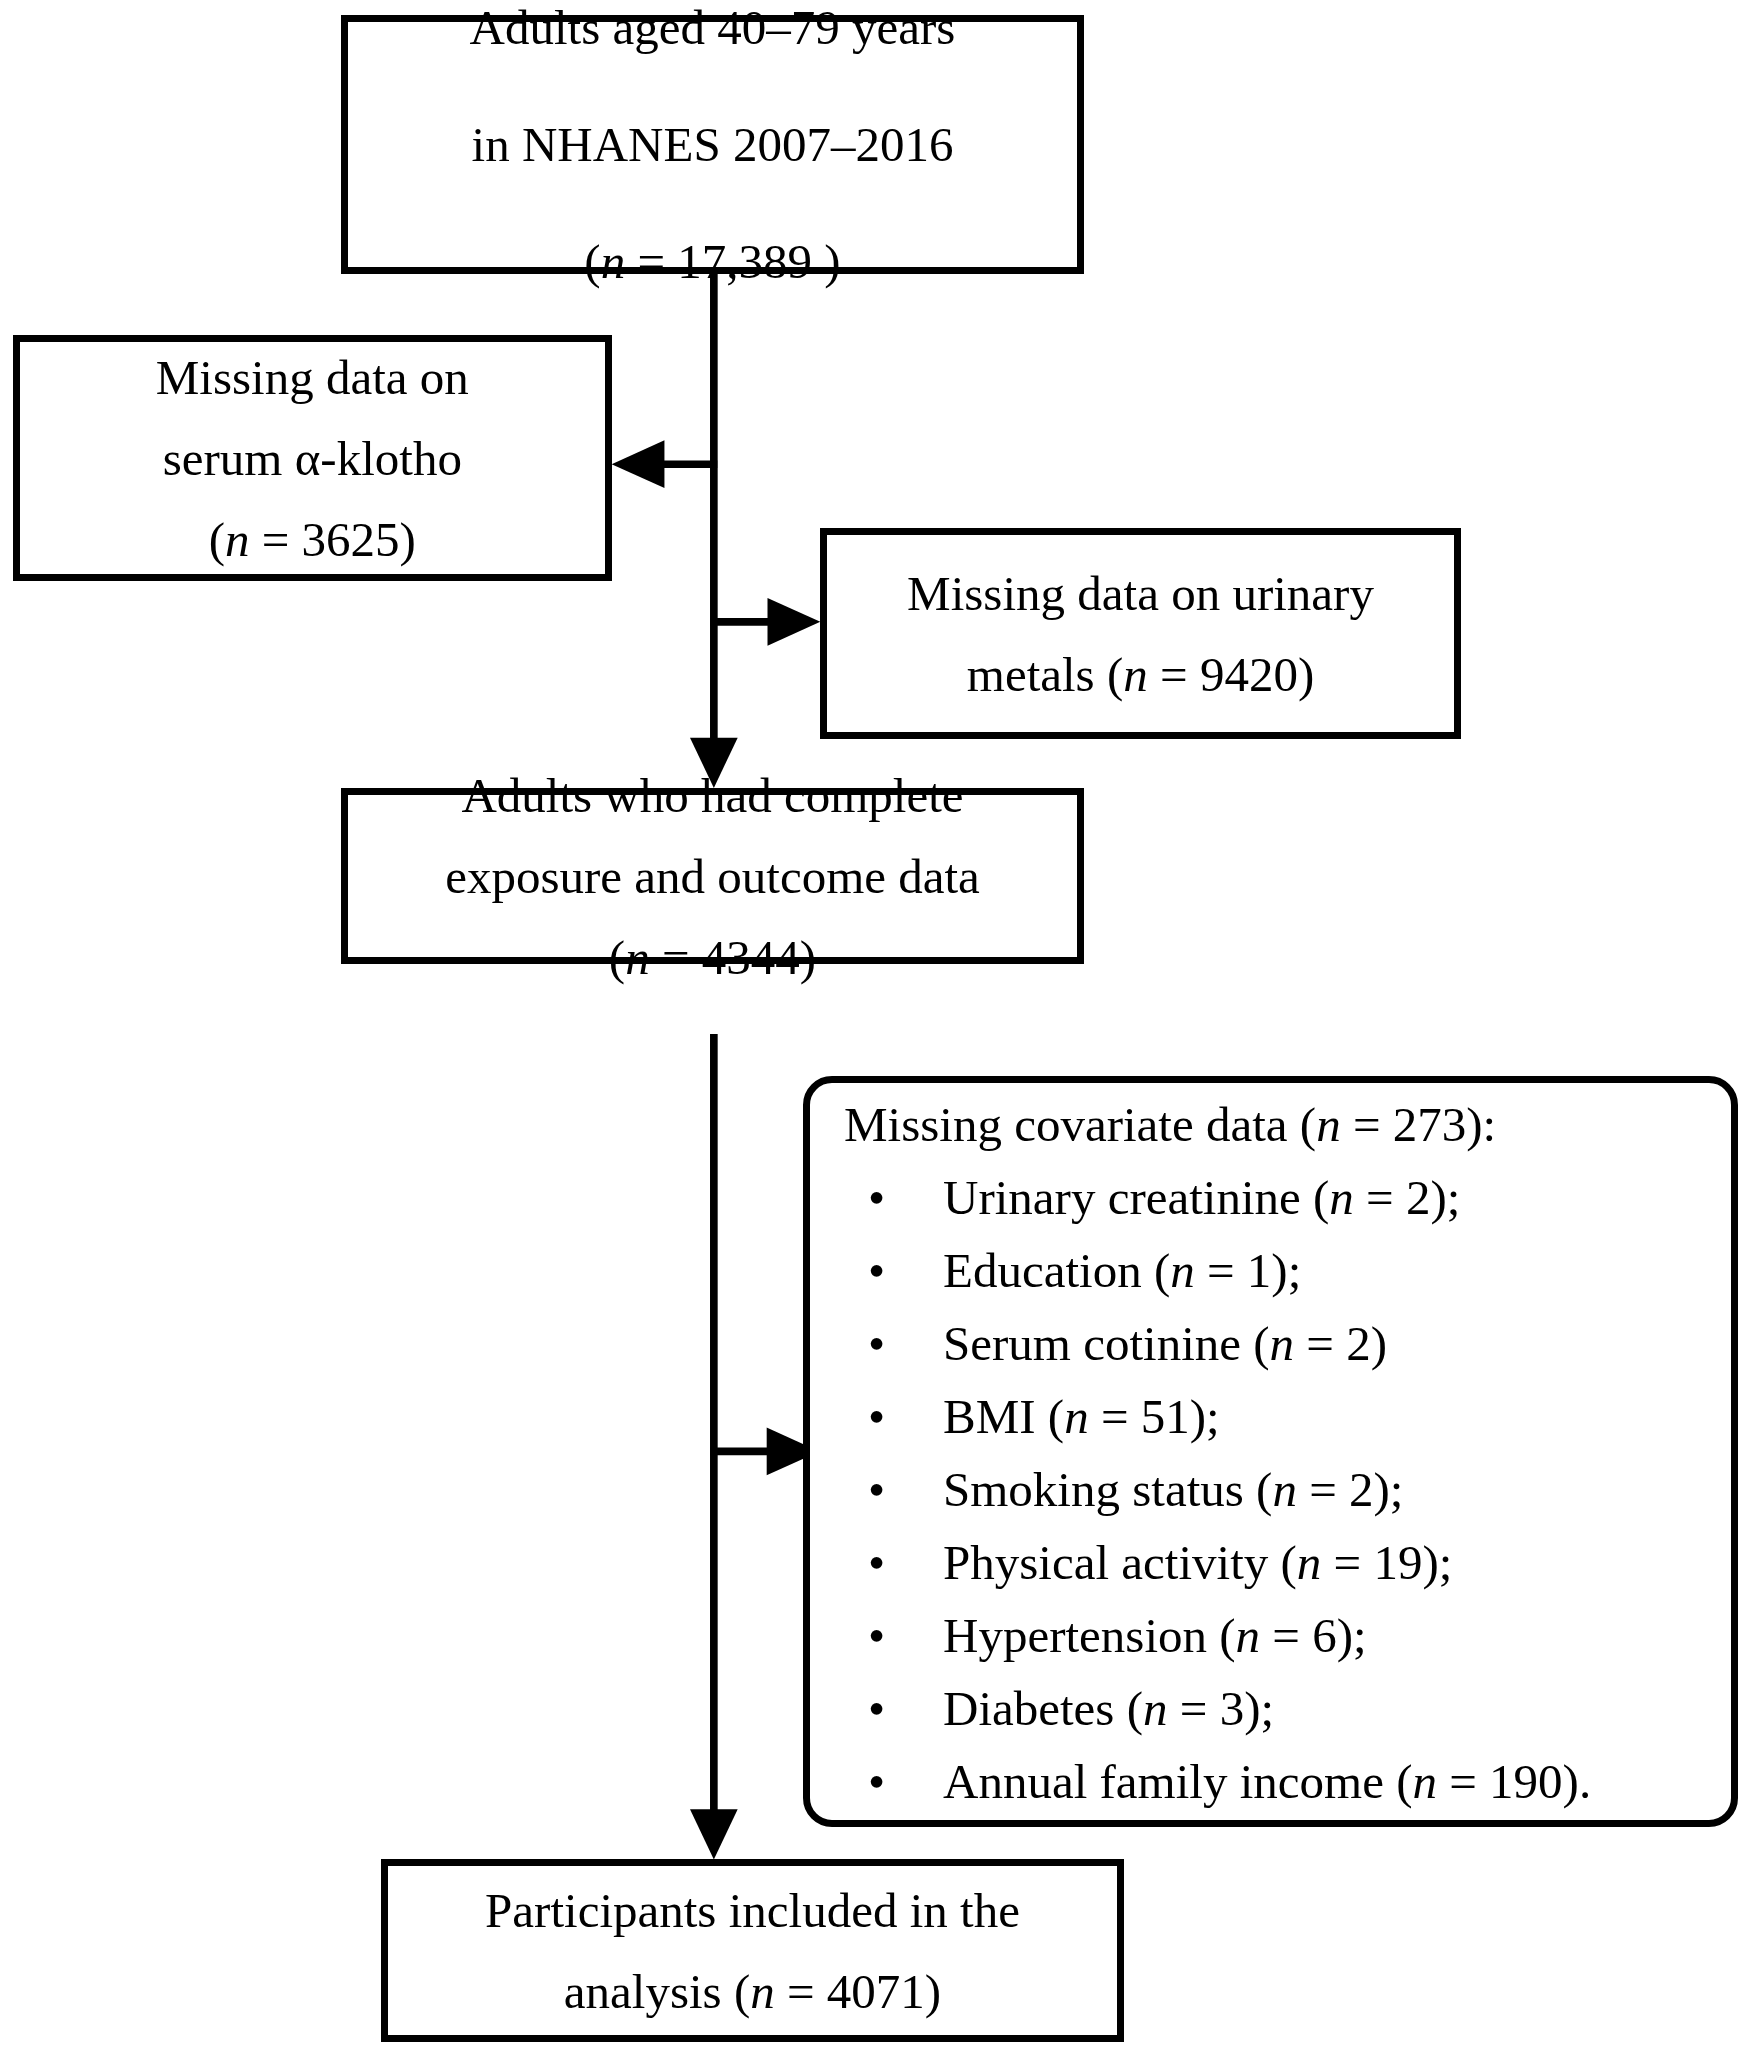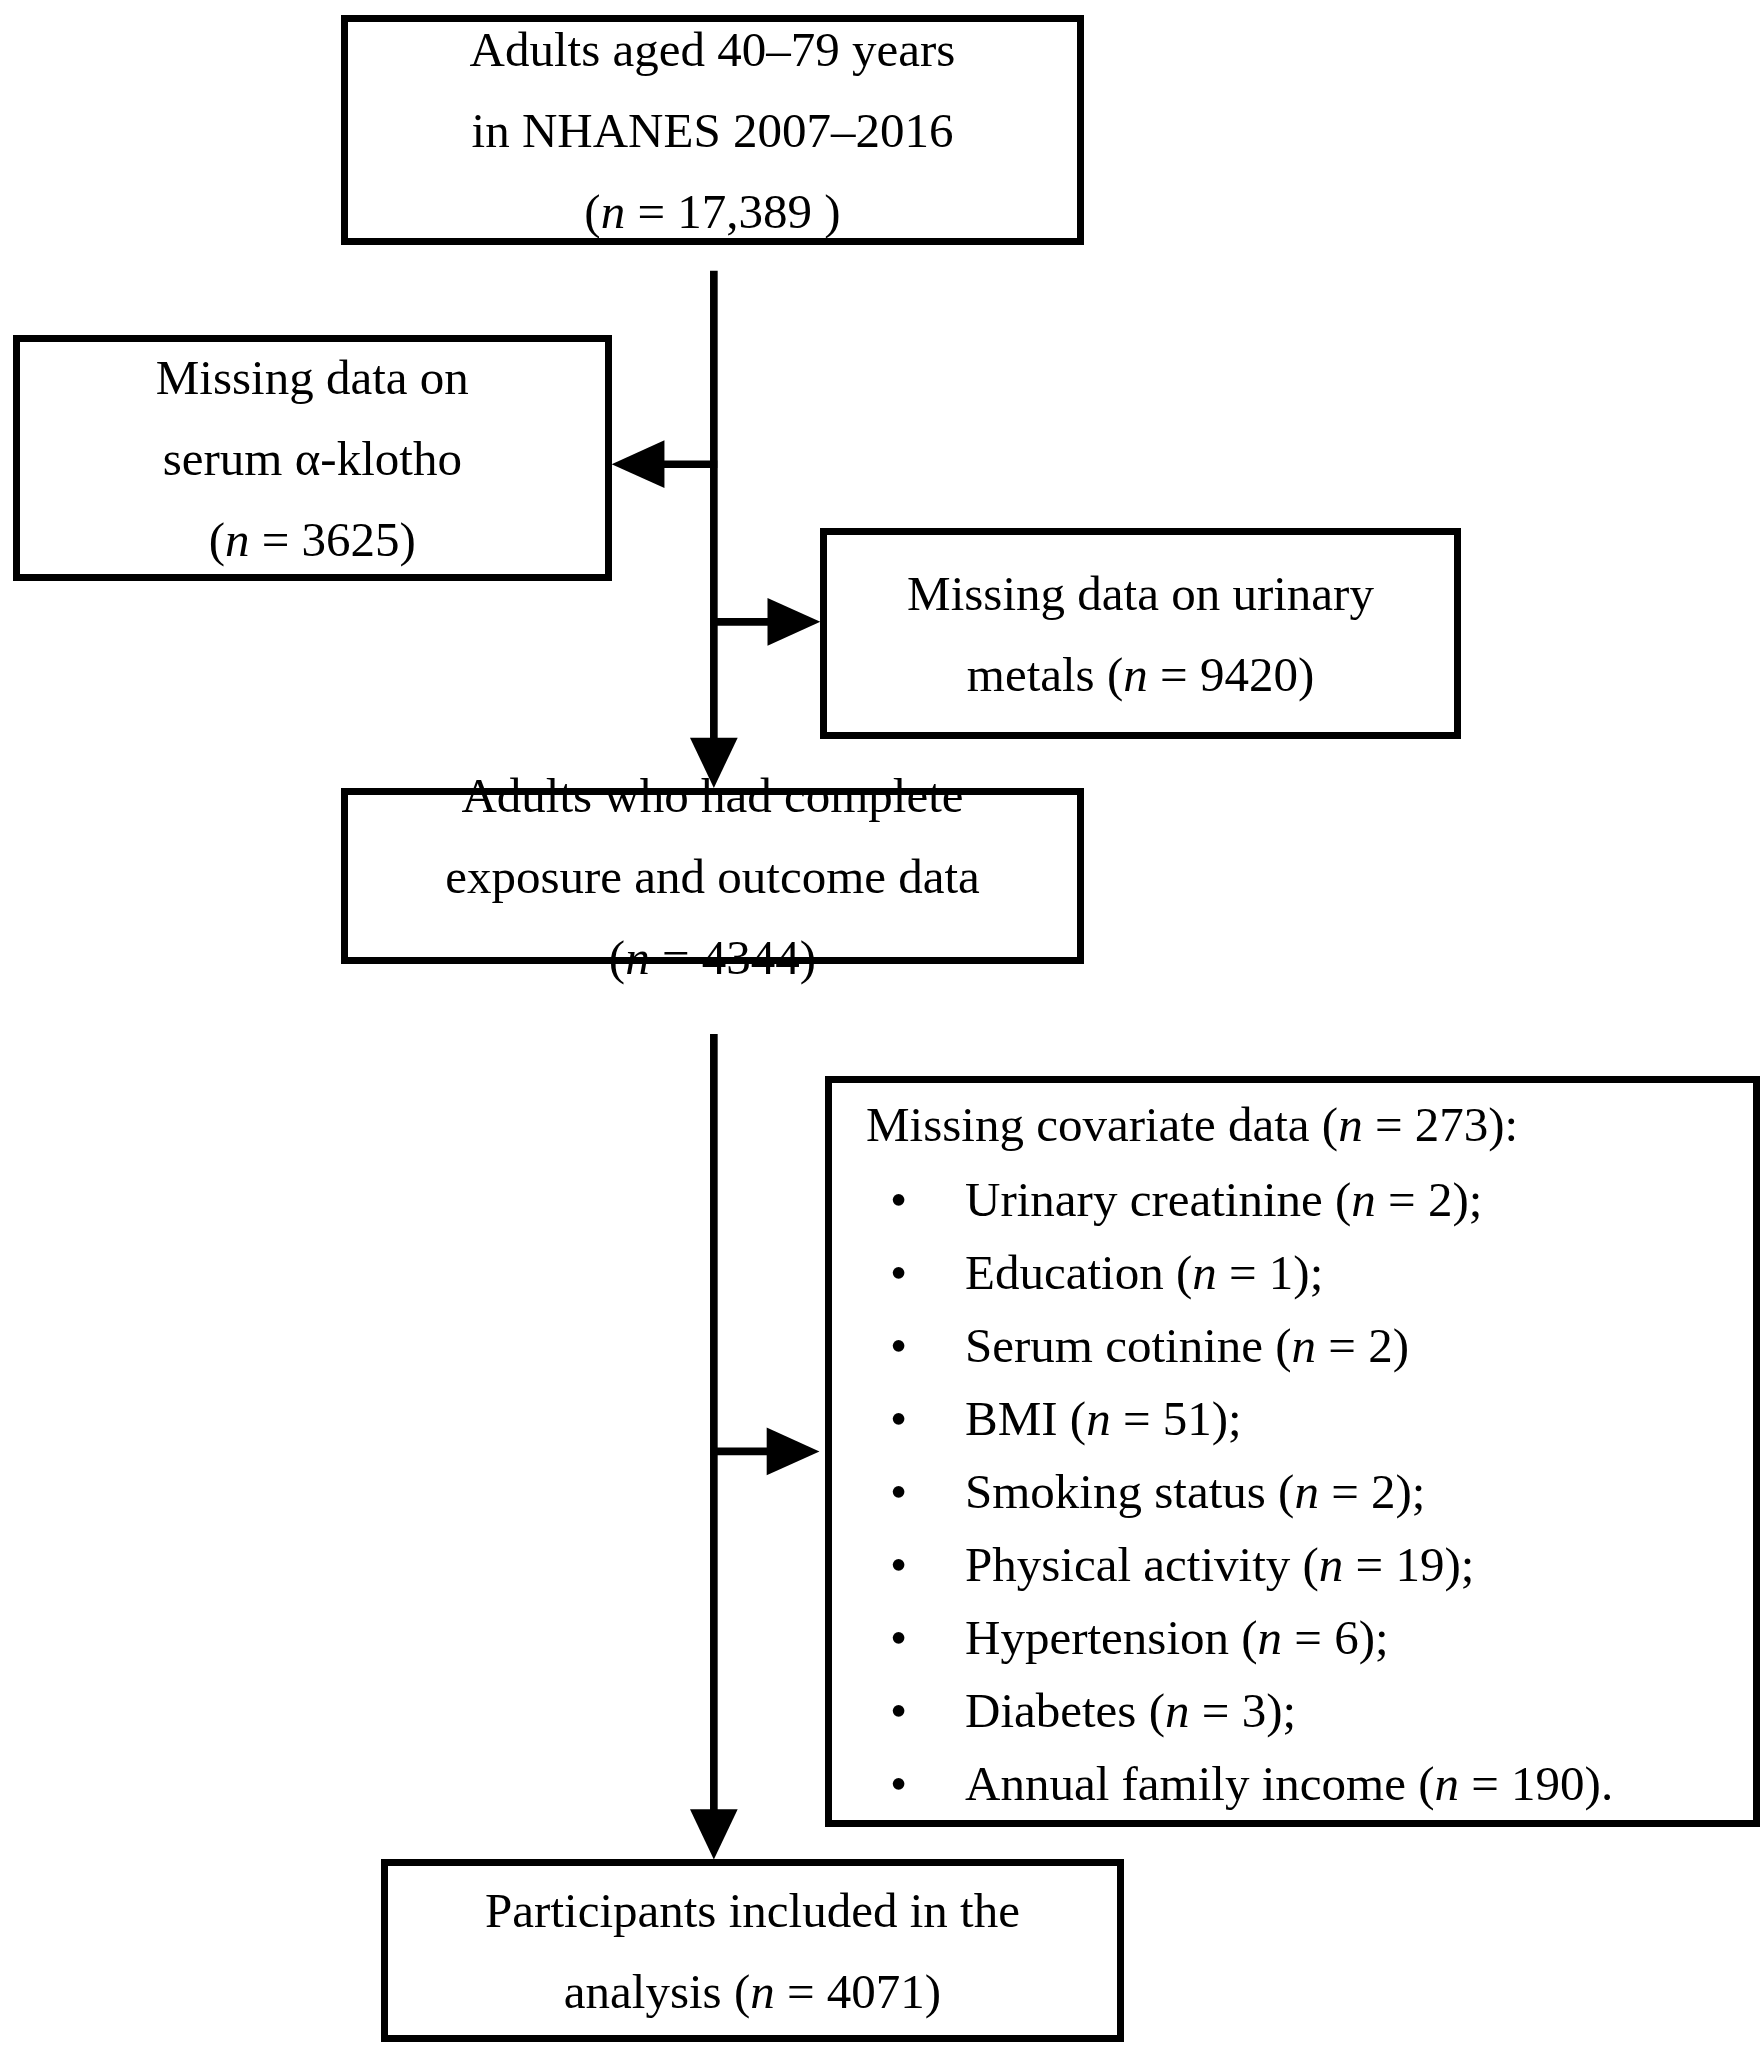--- a/index.html
+++ b/index.html
@@ -34,34 +34,35 @@
   }
   .box.centered {
     align-items: center;
     text-align: center;
     font-size: 49px;
     line-height: 81px;
   }
   .line { white-space: nowrap; }
   .nvar { font-style: italic; font-family: "Liberation Serif", "DejaVu Serif", serif; }
 
-  #box-population { left: 341px; top: 15.3px;  width: 743px;  height: 230px; }
+  #box-population { left: 341px; top: 15.3px;  width: 743px;  height: 259px; gap: 36px; }
   #box-klotho     { left: 12.8px;  top: 335px; width: 599px;  height: 246px; }
   #box-metals     { left: 820px; top: 528px; width: 641px;  height: 211px; }
   #box-complete   { left: 341px; top: 788px; width: 743px;  height: 176px; }
   #box-included   { left: 341px; top: 1859px; width: 743px; height: 183px; margin-left: 40px; }
 
   #box-covariates {
-    left: 825px; top: 1076px; width: 935px; height: 751px;
-    justify-content: space-between;
+    left: 803px; top: 1076px; width: 935px; height: 751px;
+    justify-content: flex-start;
     align-items: stretch;
     text-align: left;
     font-size: 49px;
     line-height: 73px;
     padding: 5.1px 8.5px 0 34px;
+    border-radius: 29px;
   }
   .cov-header { white-space: nowrap; }
   .cov-list {
     list-style: none;
     margin: 0;
     padding: 0 0 0 24px;
   }
   .cov-list li {
     display: flex;
     align-items: baseline;

